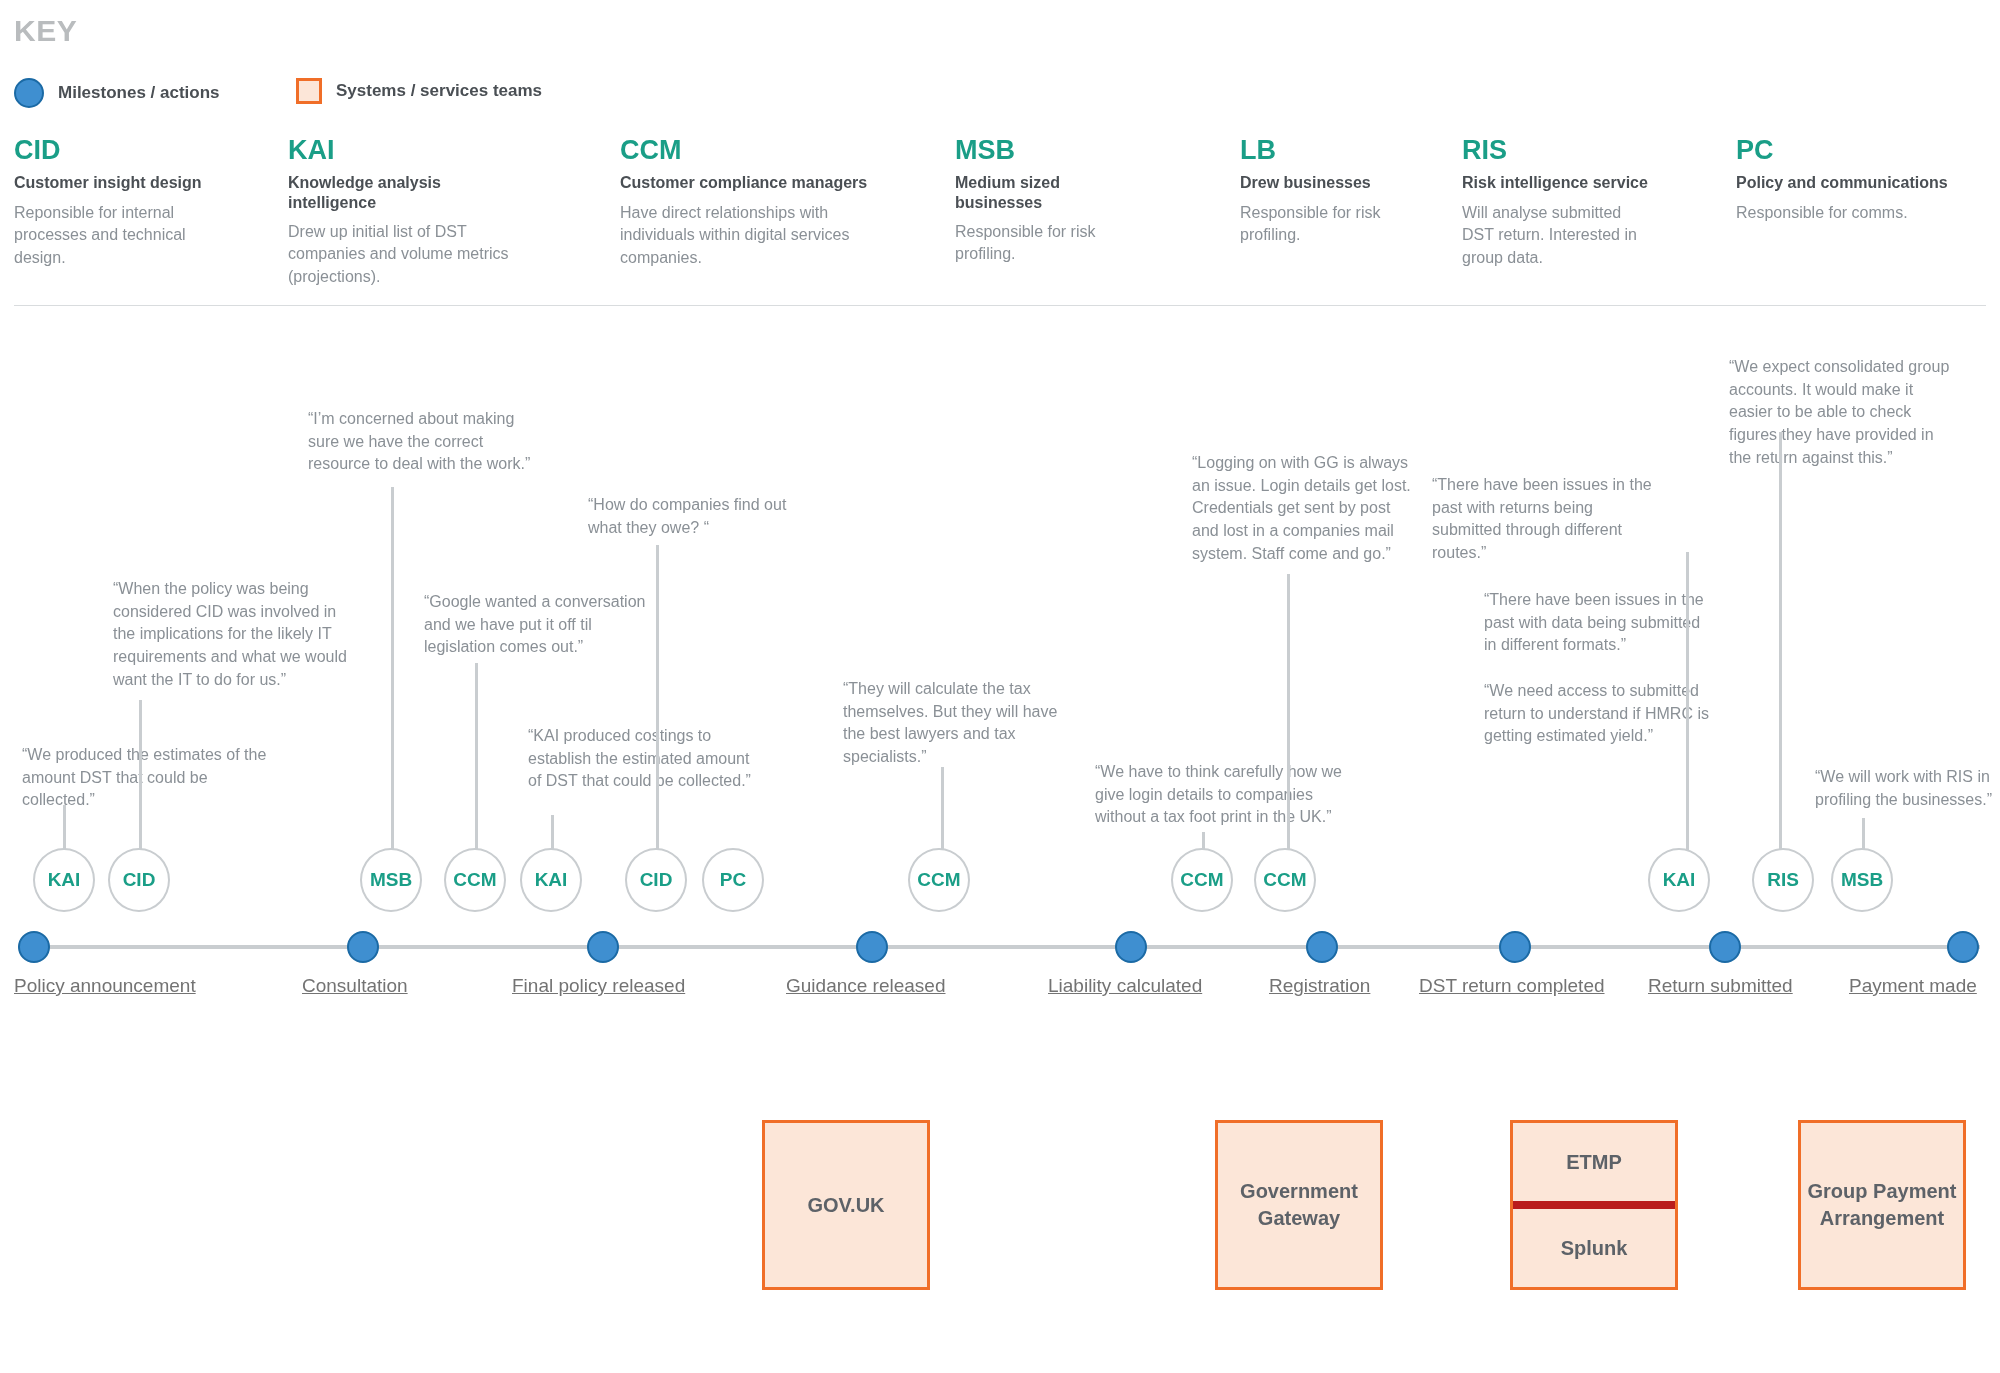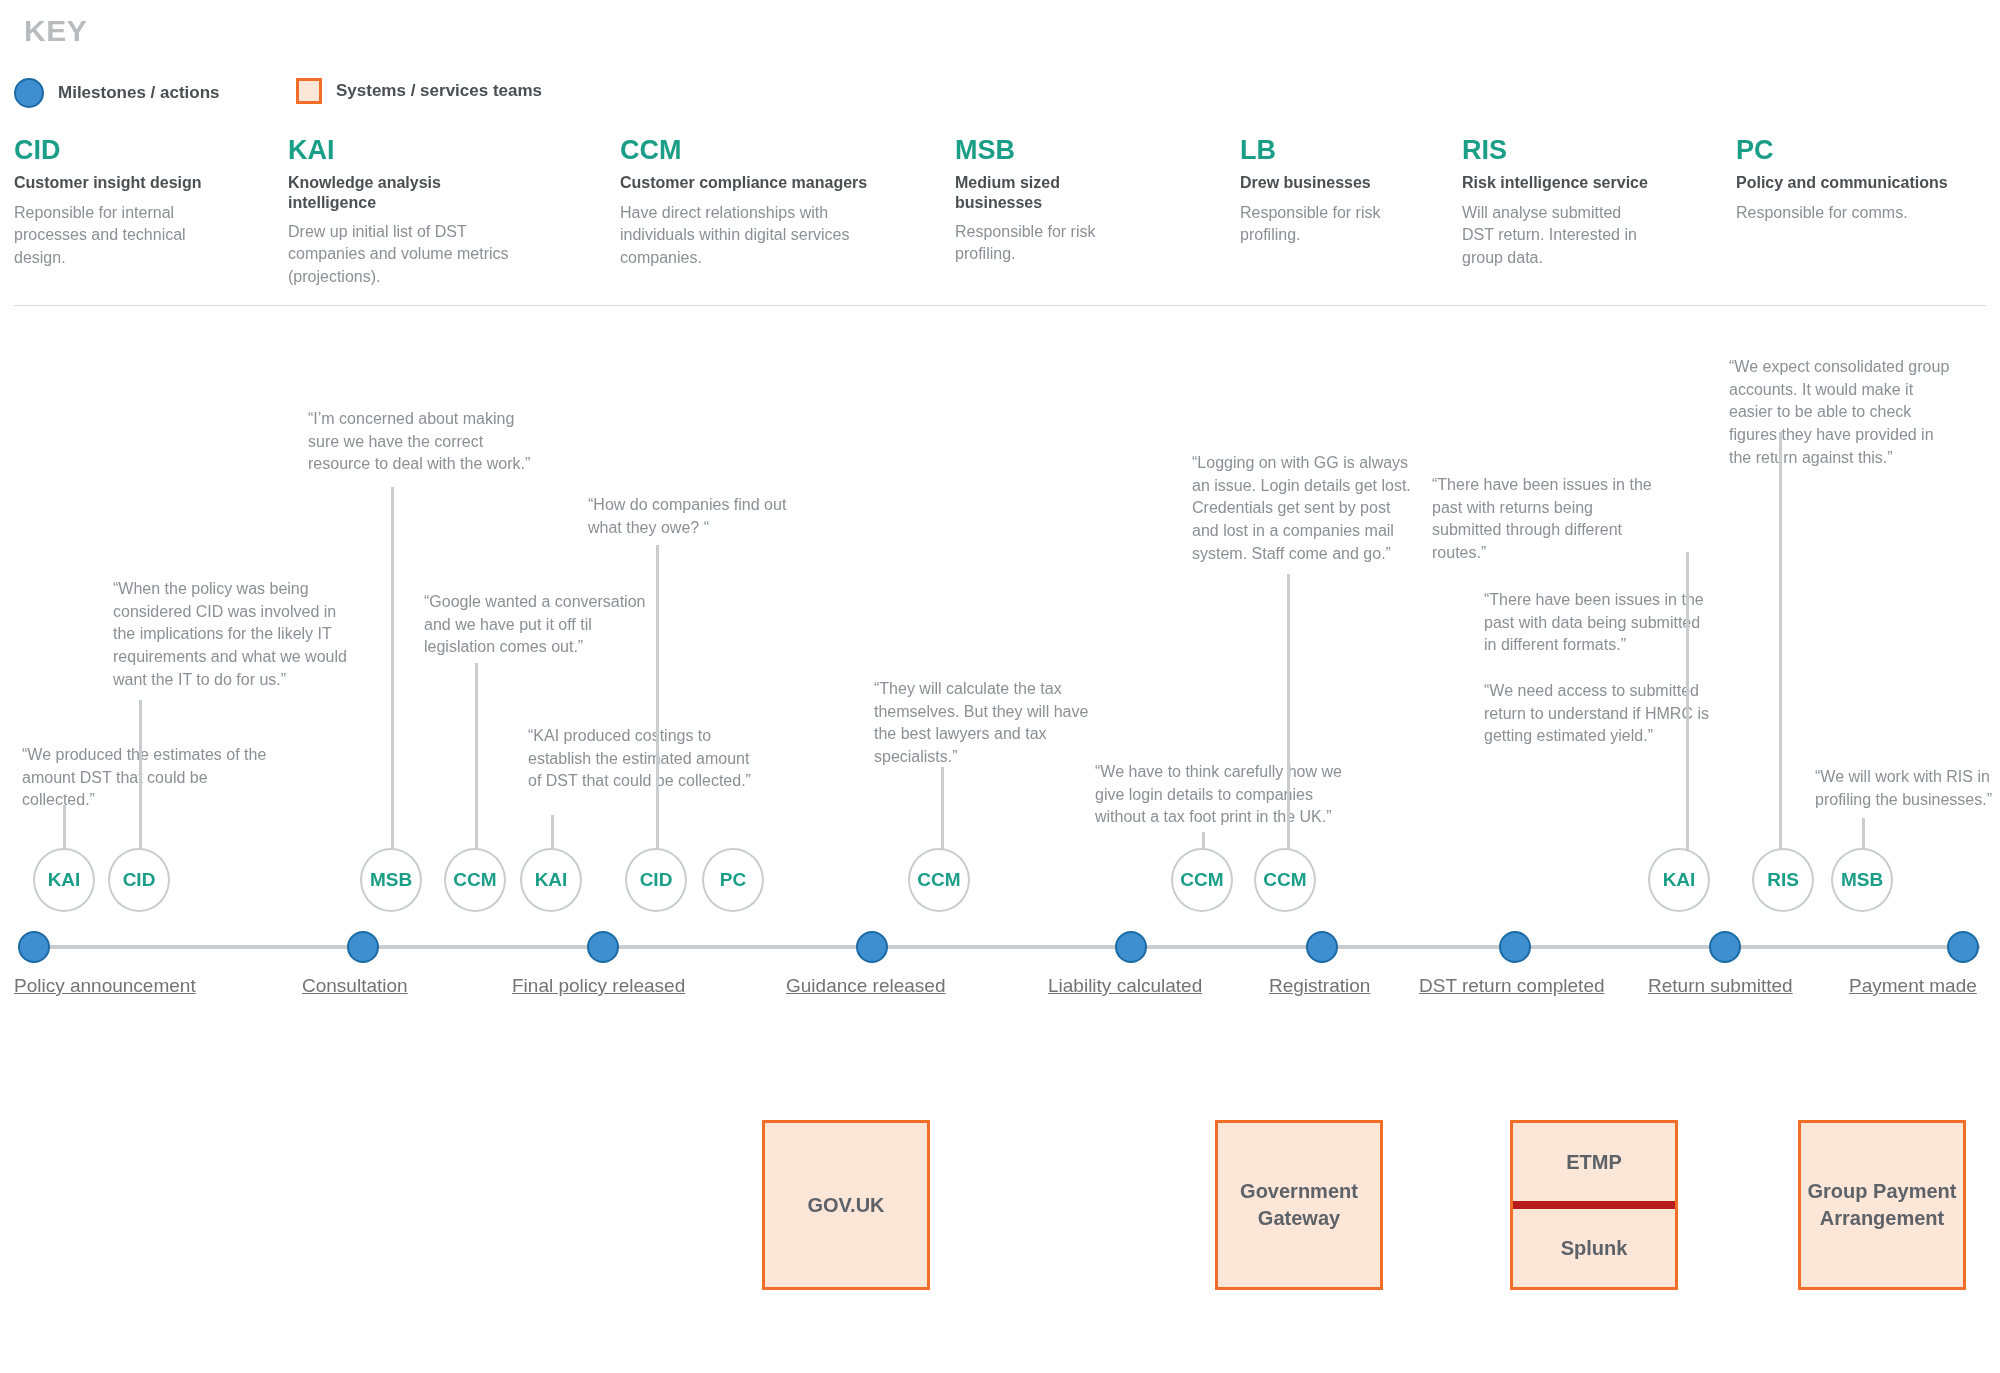--- a/index.html
+++ b/index.html
@@ -17,21 +17,20 @@
   }
 
   
   .key-title {
     position: absolute;
     left: 14px; top: 14px;
     font-size: 30px;
     font-weight: bold;
     color: #b9bcbe;
     letter-spacing: 0.5px;
-    margin-left: 10px;
   }
   .legend {
     position: absolute;
     top: 78px;
     display: flex;
     align-items: center;
     gap: 14px;
   }
   .legend-dot {
     width: 30px; height: 30px;
@@ -212,21 +211,21 @@
 
   <div class="divider"></div>
 
   <div id="quotes-layer">
       <div class="quote" style="left: 22px; top: 744px; width: 245px;">“We produced the estimates of the amount DST that could be collected.”</div>
       <div class="quote" style="left: 113px; top: 578px; width: 245px;">“When the policy was being considered CID was involved in the implications for the likely IT requirements and what we would want the IT to do for us.”</div>
       <div class="quote" style="left: 308px; top: 408px; width: 225px;">“I’m concerned about making sure we have the correct resource to deal with the work.”</div>
       <div class="quote" style="left: 424px; top: 591px; width: 240px;">“Google wanted a conversation and we have put it off til legislation comes out.”</div>
       <div class="quote" style="left: 588px; top: 494px; width: 215px;">“How do companies find out what they owe? “</div>
       <div class="quote" style="left: 528px; top: 725px; width: 225px;">“KAI produced costings to establish the estimated amount of DST that could be collected.”</div>
-      <div class="quote" style="left: 843px; top: 678px; width: 225px; margin-left: 31px;">“They will calculate the tax themselves. But they will have the best lawyers and tax specialists.”</div>
+      <div class="quote" style="left: 843px; top: 678px; width: 225px;">“They will calculate the tax themselves. But they will have the best lawyers and tax specialists.”</div>
       <div class="quote" style="left: 1192px; top: 452px; width: 228px;">“Logging on with GG is always an issue. Login details get lost. Credentials get sent by post and lost in a companies mail system. Staff come and go.”</div>
       <div class="quote" style="left: 1095px; top: 761px; width: 255px;">“We have to think carefully how we give login details to companies without a tax foot print in the UK.”</div>
       <div class="quote" style="left: 1432px; top: 474px; width: 230px;">“There have been issues in the past with returns being submitted through different routes.”</div>
       <div class="quote" style="left: 1484px; top: 589px; width: 230px;">“There have been issues in the past with data being submitted in different formats.”</div>
       <div class="quote" style="left: 1484px; top: 680px; width: 230px;">“We need access to submitted return to understand if HMRC is getting estimated yield.”</div>
       <div class="quote" style="left: 1729px; top: 356px; width: 228px;">“We expect consolidated group accounts. It would make it easier to be able to check figures they have provided in the return against this.”</div>
       <div class="quote" style="left: 1815px; top: 766px; width: 190px;">“We will work with RIS in profiling the businesses.”</div>
     </div>
   <div id="stems-layer">
       <div class="stem" style="left: 63px; top: 805px; height: 48px;"></div>

